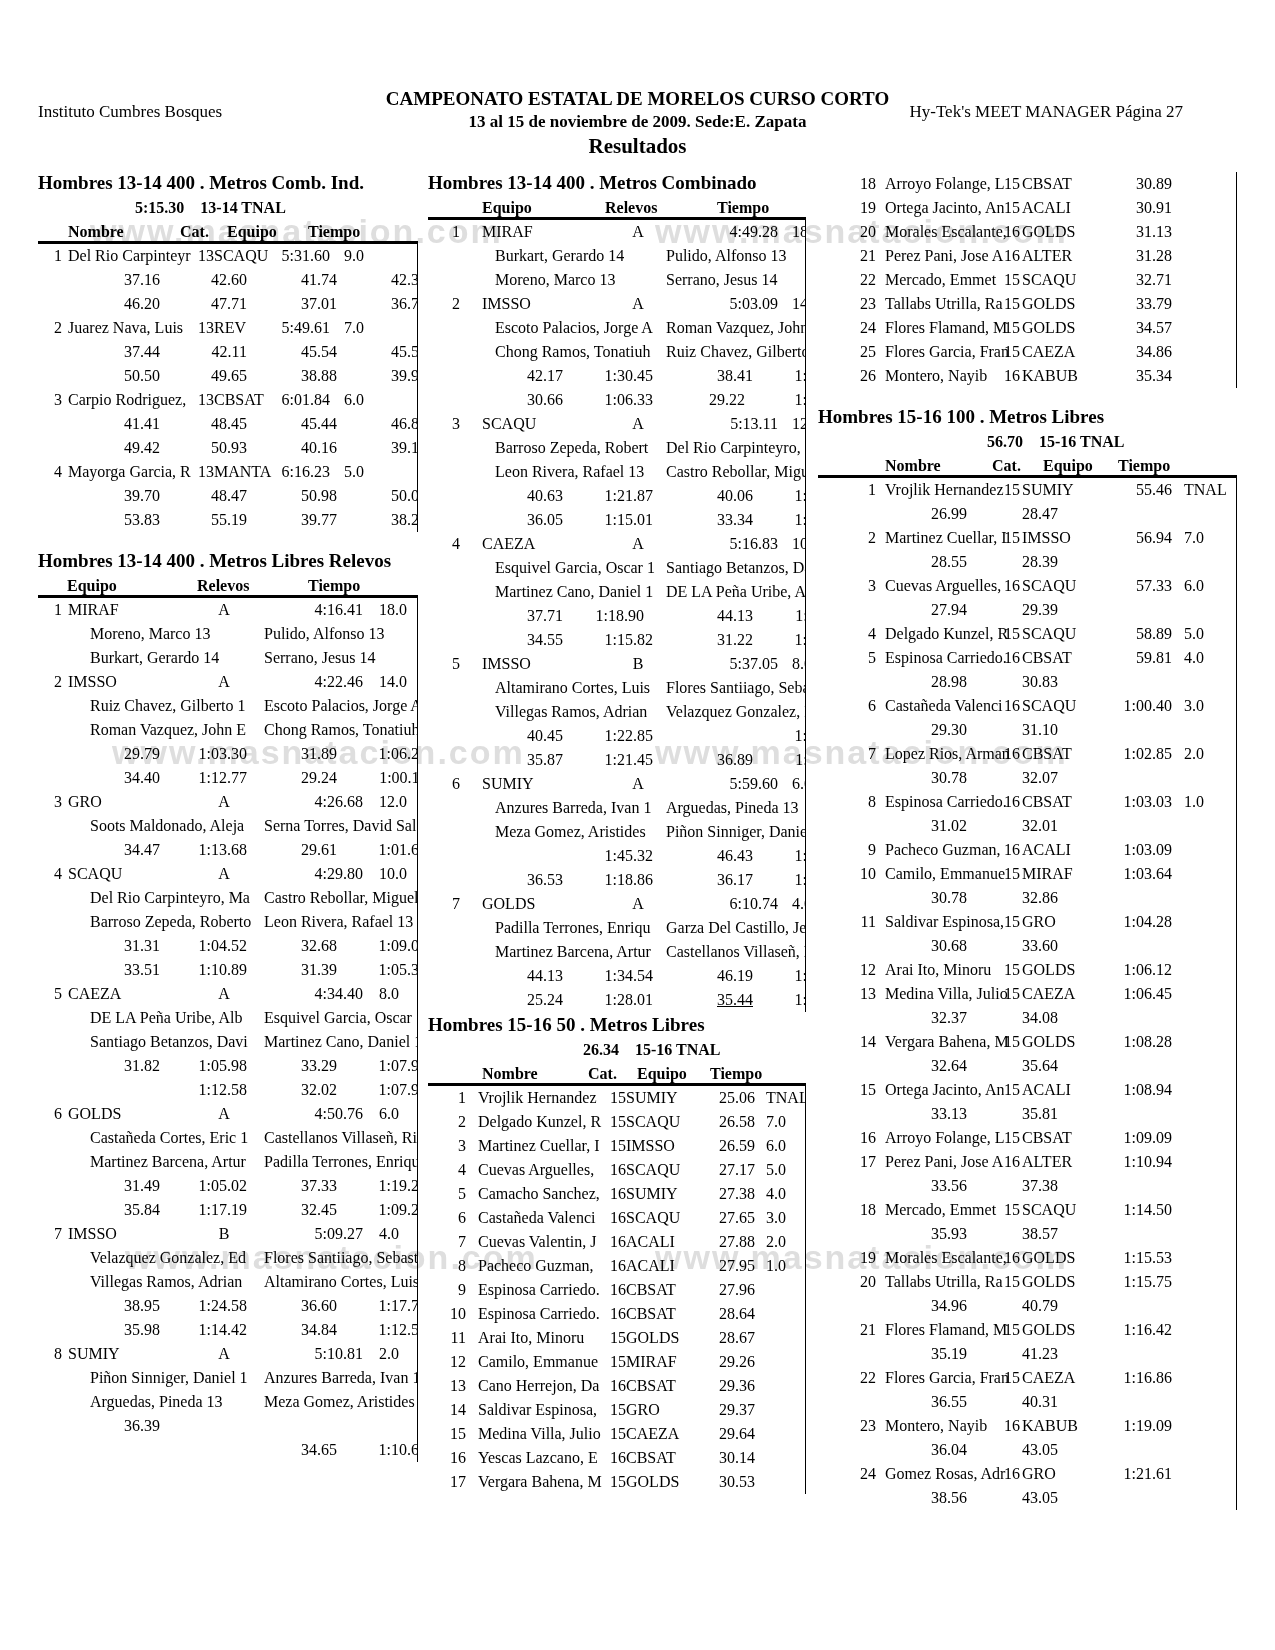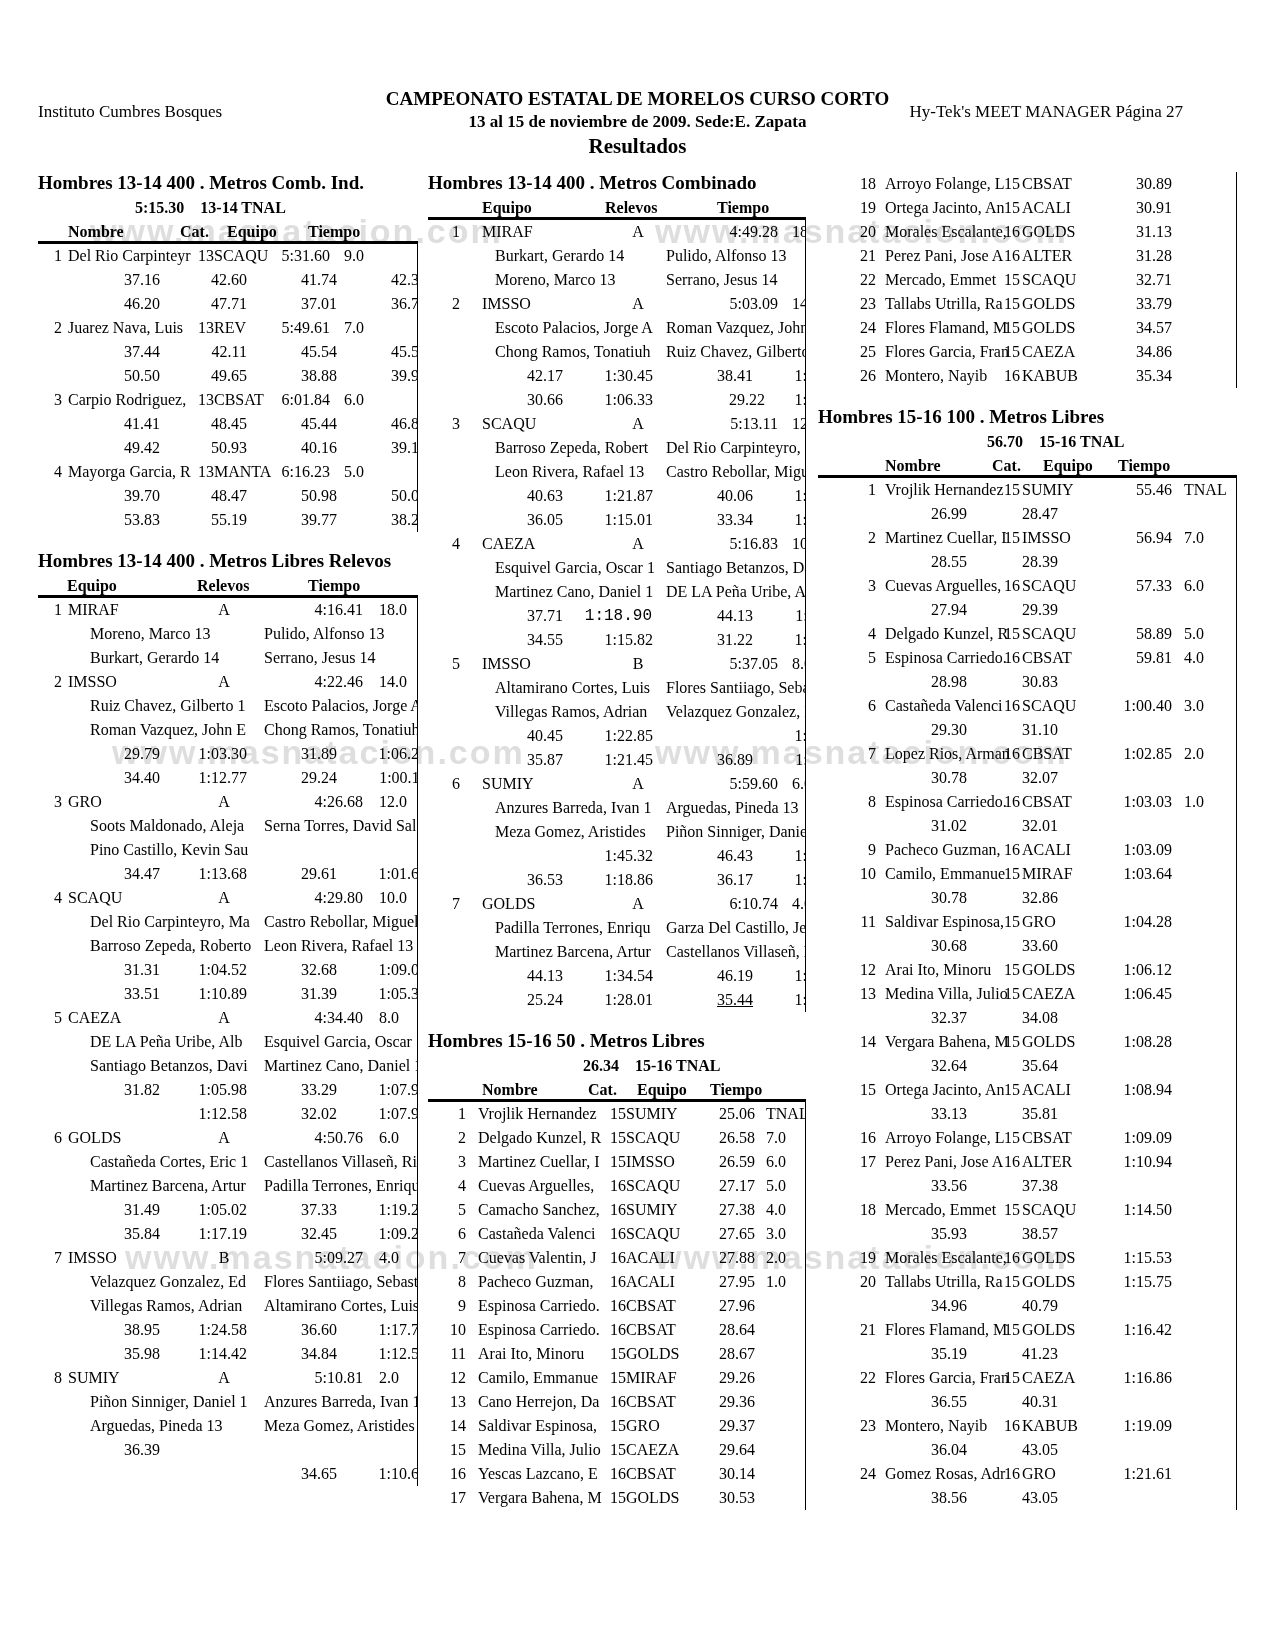--- a/index.html
+++ b/index.html
@@ -187,23 +187,20 @@
           <span style="left: 30px;">GRO</span>
           <span style="left: 176px; width: 20px; text-align: center;">A</span>
           <span class="ra" style="left: 225px; width: 100px;">4:26.68</span>
           <span style="left: 341px;">12.0</span>
         </div>
         <div class="row">
           <span style="left: 52px;">Soots Maldonado, Aleja</span>
           <span style="left: 226px;">Serna Torres, David Sal</span>
         </div>
         <div class="row">
-          <span style="left: 52px;">Pino Castillo, Kevin Sau</span>
-        </div>
-        <div class="row">
           <span class="ra" style="left: 32px; width: 90px;">34.47</span>
           <span class="ra" style="left: 119px; width: 90px;">1:13.68</span>
           <span class="ra" style="left: 209px; width: 90px;">29.61</span>
           <span class="ra" style="left: 299px; width: 90px;">1:01.63</span>
         </div>
         <div class="row">
           <span class="ra" style="left: 0px; width: 24px;">4</span>
           <span style="left: 30px;">SCAQU</span>
           <span style="left: 176px; width: 20px; text-align: center;">A</span>
           <span class="ra" style="left: 225px; width: 100px;">4:29.80</span>
@@ -375,21 +372,21 @@
         </div>
         <div class="row">
           <span class="ra" style="left: 45px; width: 90px;">42.17</span>
           <span class="ra" style="left: 135px; width: 90px;">1:30.45</span>
           <span class="ra" style="left: 235px; width: 90px;">38.41</span>
           <span class="ra" style="left: 325px; width: 90px;">1:23.43</span>
         </div>
         <div class="row">
           <span class="ra" style="left: 45px; width: 90px;">30.66</span>
           <span class="ra" style="left: 135px; width: 90px;">1:06.33</span>
-          <span class="ra" style="left: 247px; width: 90px;">29.22</span>
+          <span class="ra" style="left: 227px; width: 90px;">29.22</span>
           <span class="ra" style="left: 325px; width: 90px;">1:02.88</span>
         </div>
         <div class="row">
           <span class="ra" style="left: 0px; width: 32px;">3</span>
           <span style="left: 54px;">SCAQU</span>
           <span style="left: 200px; width: 20px; text-align: center;">A</span>
           <span class="ra" style="left: 250px; width: 100px;">5:13.11</span>
           <span style="left: 364px;">12.0</span>
         </div>
         <div class="row">
@@ -422,21 +419,21 @@
         <div class="row">
           <span style="left: 67px;">Esquivel Garcia, Oscar 1</span>
           <span style="left: 238px;">Santiago Betanzos, Davi</span>
         </div>
         <div class="row">
           <span style="left: 67px;">Martinez Cano, Daniel 1</span>
           <span style="left: 238px;">DE LA Peña Uribe, Alb</span>
         </div>
         <div class="row">
           <span class="ra" style="left: 45px; width: 90px;">37.71</span>
-          <span class="ra" style="left: 134px; width: 90px; font-family: Liberation Mono, monospace;">1:18.90</span>
+          <span class="ra" style="left: 126px; width: 90px;">1:18.90</span>
           <span class="ra" style="left: 235px; width: 90px;">44.13</span>
           <span class="ra" style="left: 325px; width: 90px;">1:35.11</span>
         </div>
         <div class="row">
           <span class="ra" style="left: 45px; width: 90px;">34.55</span>
           <span class="ra" style="left: 135px; width: 90px;">1:15.82</span>
           <span class="ra" style="left: 235px; width: 90px;">31.22</span>
           <span class="ra" style="left: 325px; width: 90px;">1:07.00</span>
         </div>
         <div class="row">
@@ -513,21 +510,21 @@
           <span class="ra" style="left: 325px; width: 90px;">1:52.72</span>
         </div>
         <div class="row">
           <span class="ra" style="left: 45px; width: 90px;">25.24</span>
           <span class="ra" style="left: 135px; width: 90px;">1:28.01</span>
           <span class="ra" style="left: 235px; width: 90px; text-decoration: underline;">35.44</span>
           <span class="ra" style="left: 325px; width: 90px;">1:15.47</span>
         </div>
       </div>
     </div>
-    <div class="block" style="margin-top: 16px;">
+    <div class="block" style="">
       <div class="block-title">Hombres 15-16 50 . Metros Libres</div>
       <div class="record" style="padding-left: 155px;"><span class="rtime">26.34</span><span>15-16 TNAL</span></div>
       <div class="hdr-row">
         <span style="left: 54px;">Nombre</span>
         <span style="left: 160px;">Cat.</span>
         <span style="left: 209px;">Equipo</span>
         <span style="left: 282px;">Tiempo</span>
       </div>
       <div class="rows">
         <div class="row">

